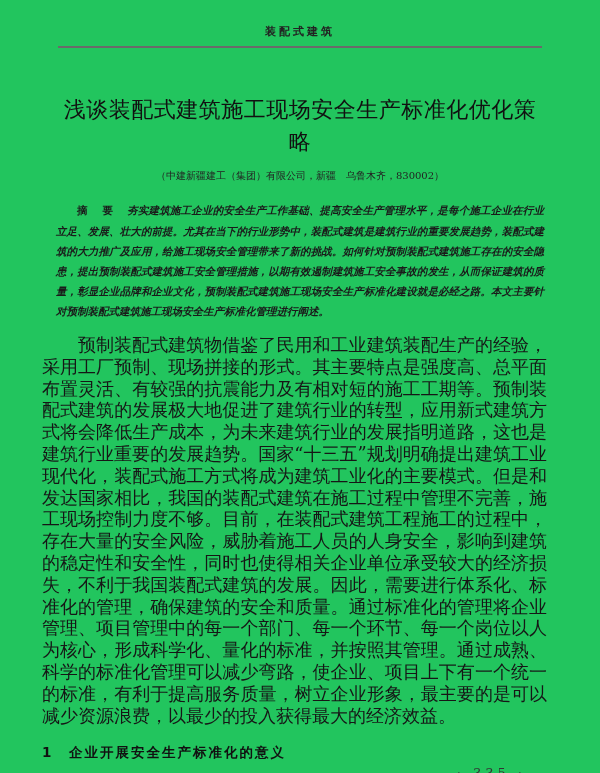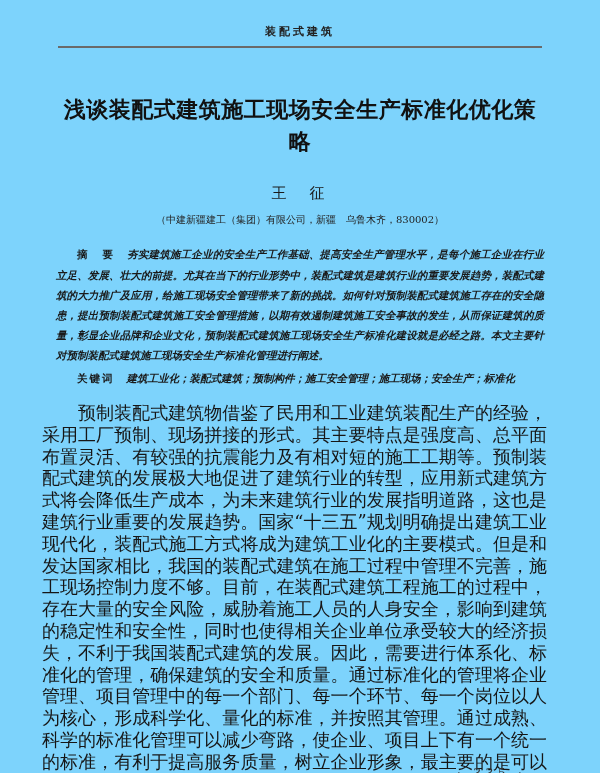--- a/index.html
+++ b/index.html
@@ -1,20 +1,20 @@
 <!DOCTYPE html>
 <html><head>
 <meta charset="utf-8">
 <style>
   html,body{margin:0;padding:0;background:#e8e8e8;}
   .page{
     position:relative;
     width:600px;height:773px;
     margin:0 auto;
-    background:#7dd3fc;
+    background:#22c55e;
     overflow:hidden;
     color:#1c1c1c;
     font-family:"DejaVu Serif","Liberation Serif",serif;
     box-sizing:border-box;
     padding:0 42px;
   }
   .running-head{
     padding-top:24px;
     text-align:center;
     font-family:"DejaVu Sans","Liberation Sans",sans-serif;
@@ -25,21 +25,21 @@
   }
   .head-rule{
     margin:7px 16px 0 16px;
     border-top:2px solid #6a6a6a;
     height:0;
   }
   .title{
     margin:46px 18px 0 18px;
     text-align:center;
     font-family:"DejaVu Sans","Liberation Sans",sans-serif;
-    font-weight:700;
+    font-weight:400;
     font-size:22px;
     line-height:32px;
     letter-spacing:0.5px;
     color:#111;
   }
   .author{
     margin-top:26px;
     text-align:center;
     font-size:15px;
     line-height:18px;
@@ -112,31 +112,27 @@
 <body>
 
 <div class="page">
 
   <div class="running-head">装配式建筑</div>
 
   <div class="head-rule"></div>
 
   <h1 class="title">浅谈装配式建筑施工现场安全生产标准化优化策略</h1>
 
-  <div class="author">王　征</div>
 
   <div class="affiliation">（中建新疆建工（集团）有限公司，新疆　乌鲁木齐，830002）</div>
 
   <p class="abstract">
     <span class="meta-label">摘　要</span><span>夯实建筑施工企业的安全生产工作基础、提高安全生产管理水平，是每个施工企业在行业立足、发展、壮大的前提。尤其在当下的行业形势中，装配式建筑是建筑行业的重要发展趋势，装配式建筑的大力推广及应用，给施工现场安全管理带来了新的挑战。如何针对预制装配式建筑施工存在的安全隐患，提出预制装配式建筑施工安全管理措施，以期有效遏制建筑施工安全事故的发生，从而保证建筑的质量，彰显企业品牌和企业文化，预制装配式建筑施工现场安全生产标准化建设就是必经之路。本文主要针对预制装配式建筑施工现场安全生产标准化管理进行阐述。</span>
   </p>
 
-  <p class="keywords">
-    <span class="meta-label">关键词</span><span>建筑工业化；装配式建筑；预制构件；施工安全管理；施工现场；安全生产；标准化</span>
-  </p>
 
 
   <p class="body-para">预制装配式建筑物借鉴了民用和工业建筑装配生产的经验，采用工厂预制、现场拼接的形式。其主要特点是强度高、总平面布置灵活、有较强的抗震能力及有相对短的施工工期等。预制装配式建筑的发展极大地促进了建筑行业的转型，应用新式建筑方式将会降低生产成本，为未来建筑行业的发展指明道路，这也是建筑行业重要的发展趋势。国家“十三五”规划明确提出建筑工业现代化，装配式施工方式将成为建筑工业化的主要模式。但是和发达国家相比，我国的装配式建筑在施工过程中管理不完善，施工现场控制力度不够。目前，在装配式建筑工程施工的过程中，存在大量的安全风险，威胁着施工人员的人身安全，影响到建筑的稳定性和安全性，同时也使得相关企业单位承受较大的经济损失，不利于我国装配式建筑的发展。因此，需要进行体系化、标准化的管理，确保建筑的安全和质量。通过标准化的管理将企业管理、项目管理中的每一个部门、每一个环节、每一个岗位以人为核心，形成科学化、量化的标准，并按照其管理。通过成熟、科学的标准化管理可以减少弯路，使企业、项目上下有一个统一的标准，有利于提高服务质量，树立企业形象，最主要的是可以减少资源浪费，以最少的投入获得最大的经济效益。</p>
 
   <h2 class="section-heading second">1　企业开展安全生产标准化的意义</h2>
 
   <div class="page-number">· 335 ·</div>
 
 </div>
 

